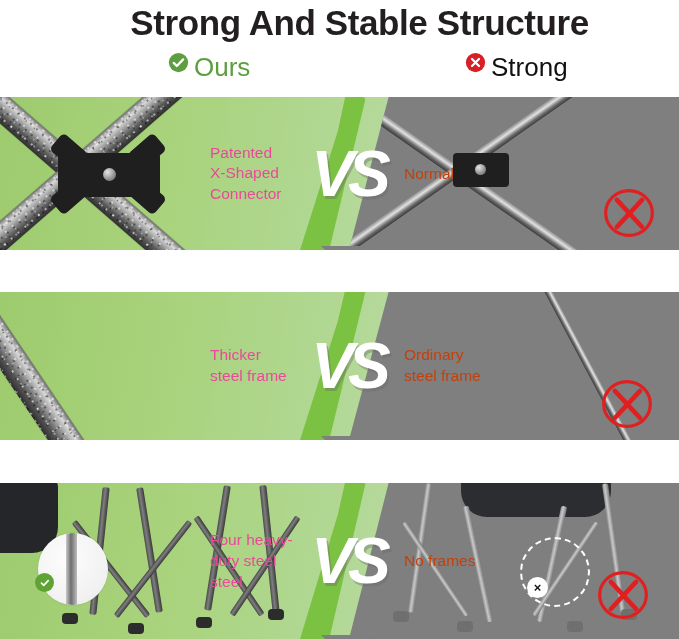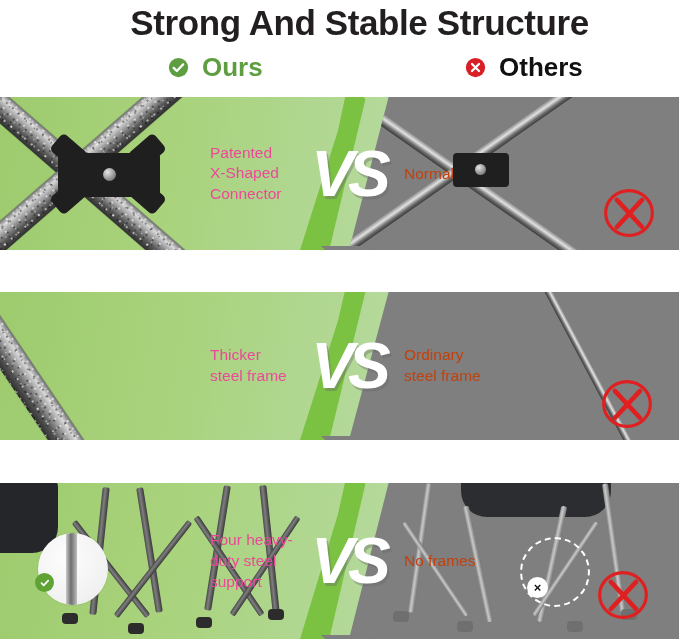--- a/index.html
+++ b/index.html
@@ -5,21 +5,21 @@
   html,body{margin:0;padding:0;background:#fff;}
   body{width:679px;height:639px;position:relative;overflow:hidden;
        font-family:"Liberation Sans",sans-serif;-webkit-font-smoothing:antialiased;}
 
   
   .title{position:absolute;left:0;top:0;width:679px;height:46px;
          display:flex;align-items:center;justify-content:center;
          font-size:35px;font-weight:bold;color:#231f20;letter-spacing:-0.4px;padding-left:20px;}
 
   .headers{position:absolute;left:0;top:52px;width:679px;height:40px;}
-  .hdr{position:absolute;display:flex;align-items:center;gap:13px;font-weight:bold;}
+  .hdr{position:absolute;display:flex;gap:5px;}
   .hdr-ours{left:168px;top:0;}
   .hdr-others{left:465px;top:0;}
   .hdr-label{font-size:26px;}
   .ours-label{color:#5d9e40;}
   .others-label{color:#111;}
   .badge{width:21px;height:21px;border-radius:50%;display:block;flex:0 0 auto;}
   .badge svg{display:block;width:21px;height:21px;}
 
   
   .row{position:absolute;left:0;width:679px;overflow:hidden;}
@@ -121,21 +121,21 @@
     <span class="hdr-label ours-label">Ours</span>
   </div>
 
   <div class="hdr hdr-others">
     <span class="badge">
       <svg viewBox="0 0 24 24">
           <circle cx="12" cy="12" r="11" fill="#d81f26"></circle>
       <path d="M8 8l8 8M16 8l-8 8" fill="none" stroke="#fff" stroke-width="2.6" stroke-linecap="round"></path>
         </svg>
     </span>
-    <span class="hdr-label others-label">Others</span>
+    <span class="hdr-label others-label">Strong</span>
   </div>
 </div>
 
 <div class="row row1">
   <div class="panel-left">
     <div class="metal-x">
       <div class="bar" style="left:-30px;top:-34px;width:310px;height:26px;
            transform:rotate(41deg);transform-origin:left top;">
           <div class="speck"></div>
         </div>
@@ -270,21 +270,21 @@
   </div>
 
   <div class="wedge"></div>
   <div class="spur"></div>
 
   <div class="vs-wrap">VS</div>
 
   <div class="lbl-l">
     <div>Four heavy-</div>
     <div>duty steel</div>
-    <div>support</div>
+    <div>steel</div>
   </div>
 
   <div class="lbl-r">
     <div>No frames</div>
   </div>
 
   <div class="redx">
     <svg viewBox="0 0 60 60">
       <ellipse cx="30" cy="30" rx="25" ry="24" fill="none" stroke="#e02020" stroke-width="3.4"></ellipse>
       <path d="M17 16 L44 45" stroke="#e02020" stroke-width="5" fill="none" stroke-linecap="round"></path>

